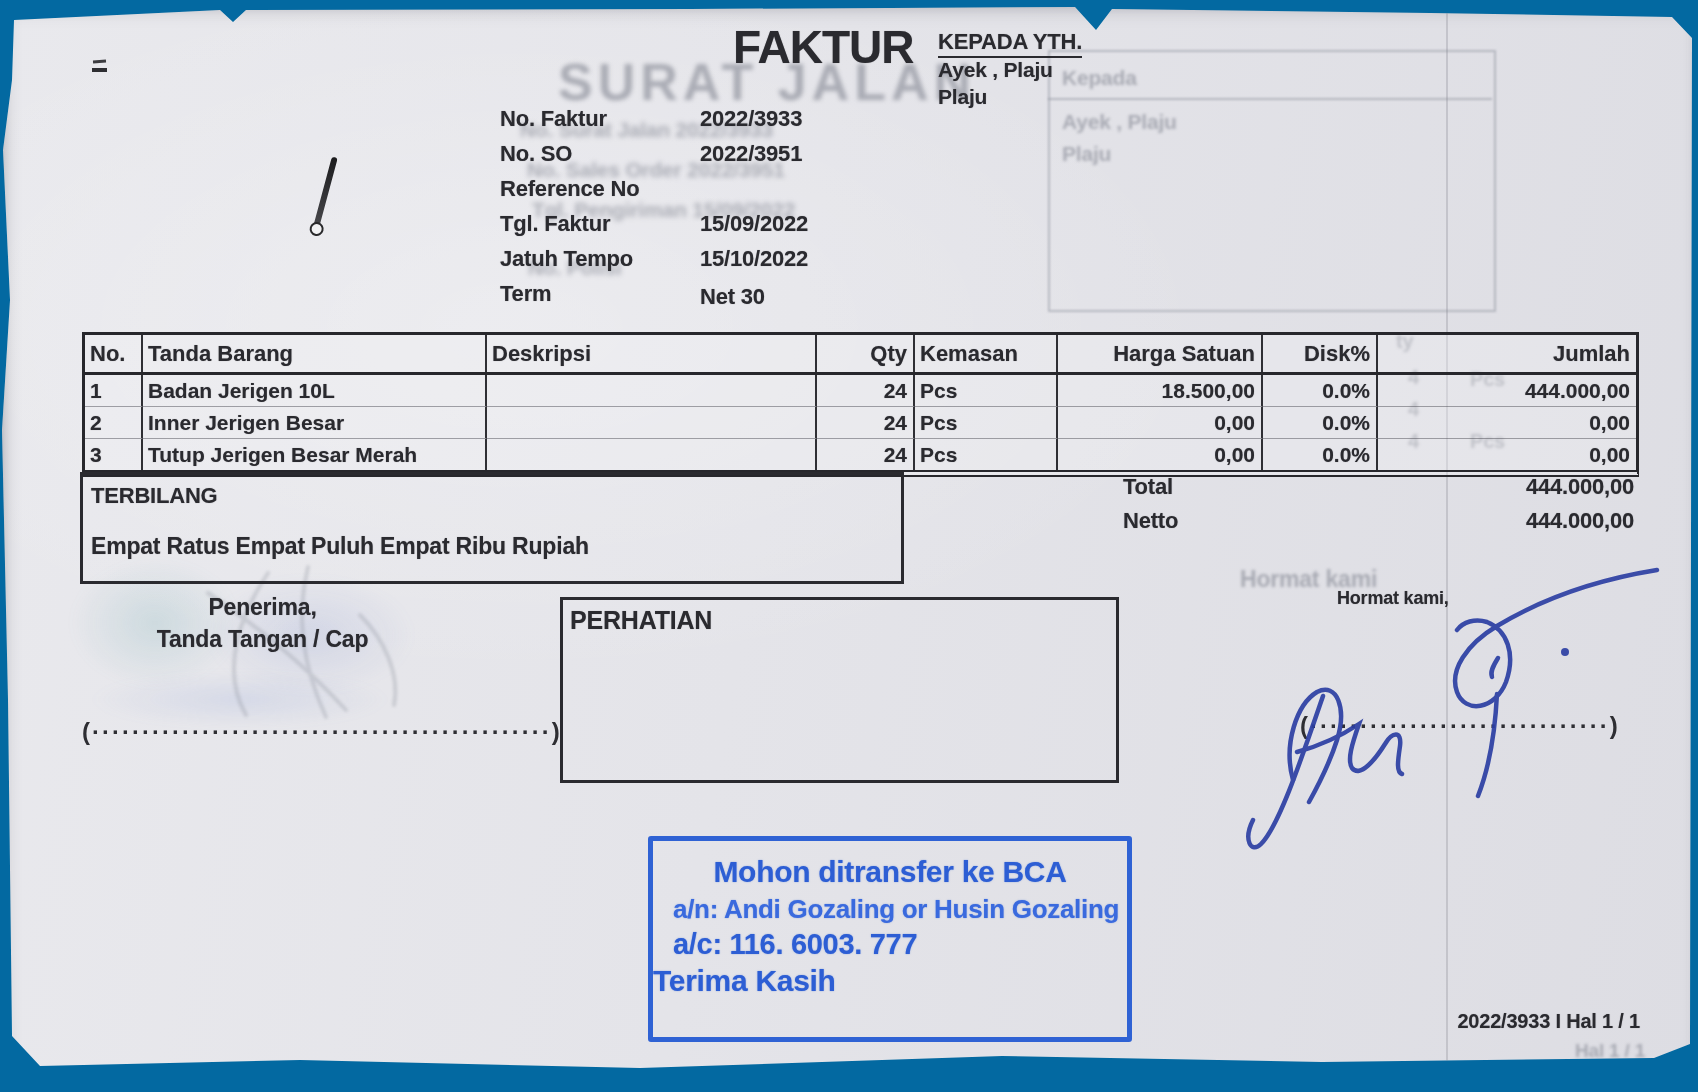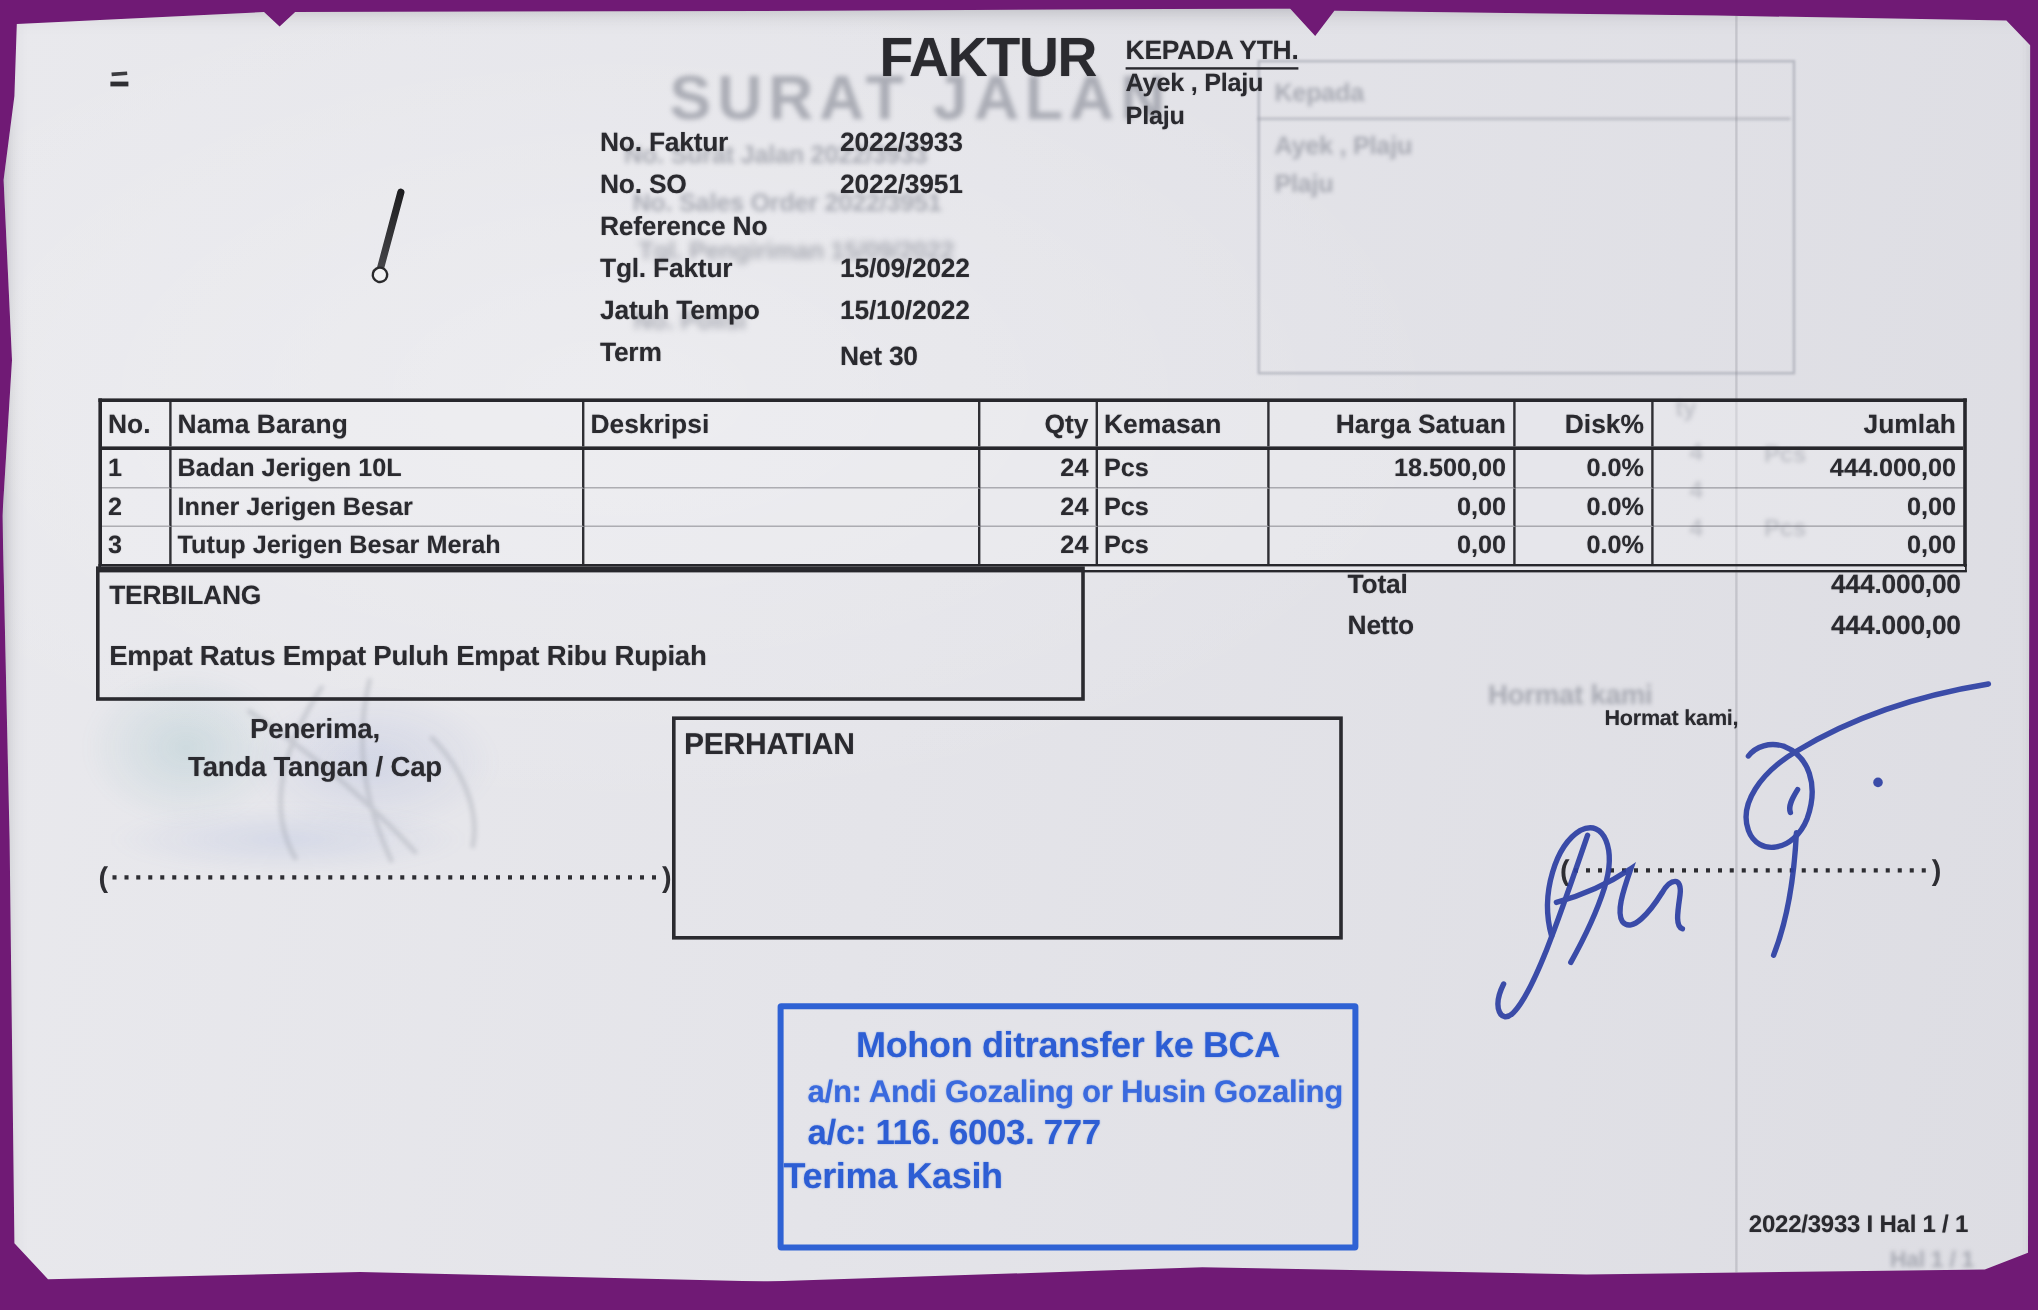--- a/index.html
+++ b/index.html
@@ -1,16 +1,16 @@
 <!DOCTYPE html>
 <html><head>
 <meta charset="utf-8">
 <style>
   html,body{margin:0;padding:0;background:#070708;}
-  .stage{position:relative;width:1698px;height:1092px;background:#701a75;overflow:hidden;
+  .stage{position:relative;width:1698px;height:1092px;background:#0369a1;overflow:hidden;
          font-family:"Liberation Sans", sans-serif;}
   .paper{position:absolute;inset:0;
     background:
       radial-gradient(1200px 600px at 30% 30%, rgba(255,255,255,.25), rgba(255,255,255,0) 60%),
       linear-gradient(100deg,#e9e9ed 0%, #e4e4e9 45%, #dddde3 100%);
     clip-path:polygon(14px 20px,220px 10px,233px 22px,246px 10px,690px 9px,1075px 7px,1096px 30px,
       1112px 9px,1430px 13px,1672px 17px,1692px 38px,1690px 1044px,1654px 1058px,1322px 1062px,
       1002px 1056px,640px 1068px,300px 1060px,40px 1066px,12px 1036px,8px 700px,2px 430px,
       10px 300px,3px 150px,12px 80px);
     box-shadow:inset 0 16px 20px -12px rgba(70,70,82,.5),
@@ -117,21 +117,21 @@
     <div class="abs txt mlabel" style="top:211px;">Tgl. Faktur</div>
     <div class="abs txt mvalue" style="top:211px;">15/09/2022</div>
     <div class="abs txt mlabel" style="top:246px;">Jatuh Tempo</div>
     <div class="abs txt mvalue" style="top:246px;">15/10/2022</div>
     <div class="abs txt mlabel" style="top:281px;">Term</div>
     <div class="abs txt mvalue" style="top:284px;">Net 30</div>
 
     <div class="abs tbl">
       <div class="trow hd">
         <div class="cell">No.</div>
-        <div class="cell">Nama Barang</div>
+        <div class="cell">Tanda Barang</div>
         <div class="cell">Deskripsi</div>
         <div class="cell ra">Qty</div>
         <div class="cell">Kemasan</div>
         <div class="cell ra">Harga Satuan</div>
         <div class="cell ra">Disk%</div>
         <div class="cell ra">Jumlah</div>
       </div>
       <div class="body">
         <div class="trow">
           <div class="cell">1</div>

